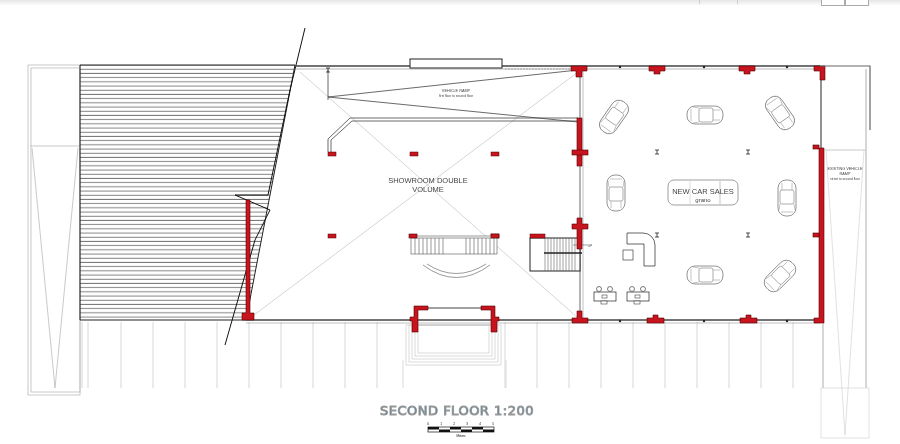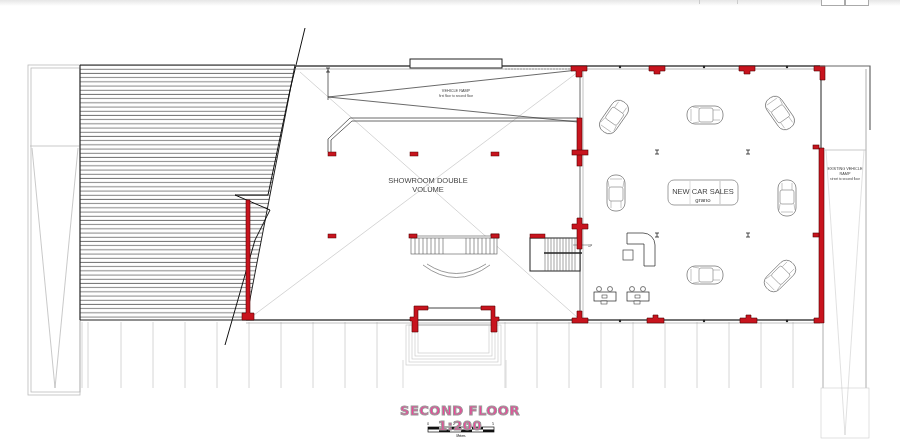--- a/index.html
+++ b/index.html
@@ -2,21 +2,21 @@
 <html><head>
 <meta charset="utf-8">
 <style>
   html, body { margin:0; padding:0; background:#ffffff; }
   body { width:900px; height:444px; position:relative; overflow:hidden; font-family:"Liberation Sans", sans-serif; }
   .topbar { position:absolute; left:0; top:0; width:900px; height:6px; background:linear-gradient(#e6e6e6,#ffffff); }
   .tb-btn { position:absolute; top:-2px; width:22px; height:7px; border:1px solid #aaa; border-top:none; background:#fff; }
   .tb-sep { position:absolute; top:0; width:1px; height:4px; background:#ccc; }
   svg { position:absolute; left:0; top:0; }
   .lbl { font-family:"Liberation Sans", sans-serif; fill:#444; }
-  .title { position:absolute; left:380px; top:403px; width:160px; text-align:center; font-family:"DejaVu Sans", sans-serif; font-size:13px; font-weight:bold; color:#ec4899; -webkit-text-stroke:1px #999; letter-spacing:0.5px; }
+  .title { position:absolute; left:380px; top:403px; width:160px; text-align:left; font-family:"DejaVu Sans", sans-serif; font-size:13px; font-weight:normal; color:#0369a1; -webkit-text-stroke:1px #999; letter-spacing:0.5px; }
 </style>
 </head>
 <body>
 
 <div class="topbar">
   <div class="tb-sep" style="left:699px;"></div>
   <div class="tb-sep" style="left:737px;"></div>
   <div class="tb-btn" style="left:821px;"></div>
   <div class="tb-btn" style="left:845px;"></div>
 </div>

